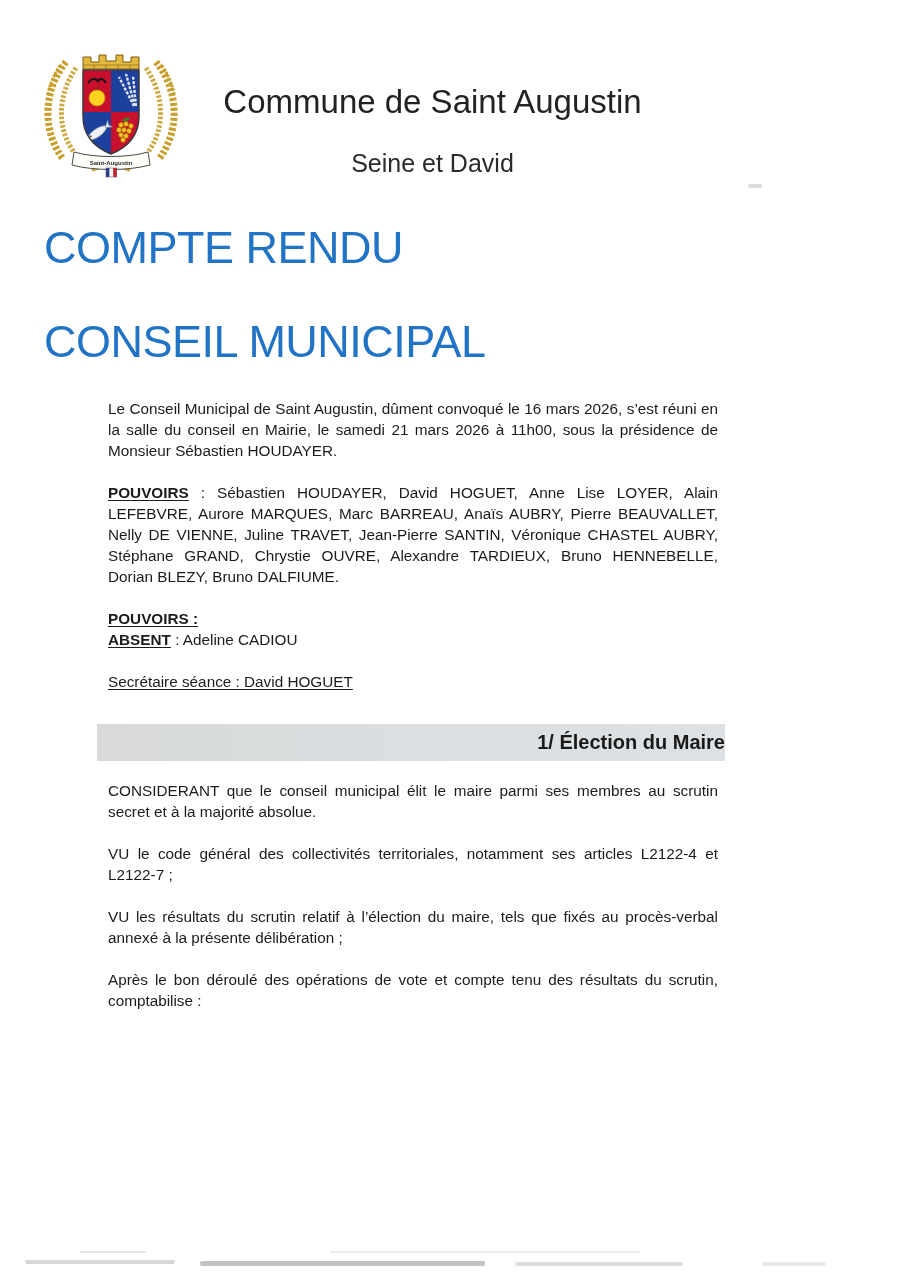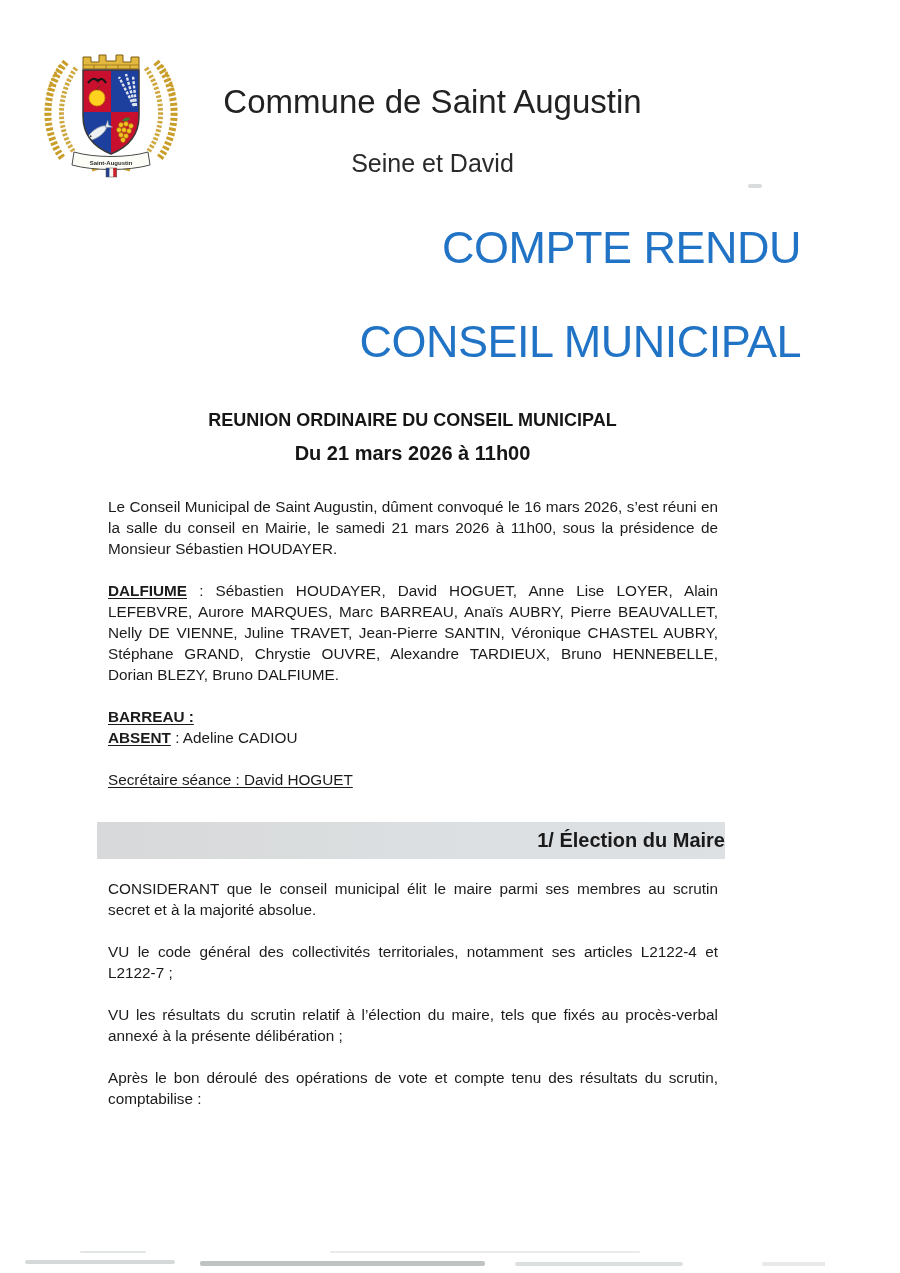--- a/index.html
+++ b/index.html
@@ -26,21 +26,21 @@
     font-size: 33px;
     line-height: 40px;
     color: #222222;
   }
   .departement-name {
     margin-top: 26px;
     font-size: 25px;
     line-height: 30px;
     color: #2a2a2a;
   }
-  .title-block { margin-right: 24px; text-align: right; }
+  .title-block { margin-right: 24px; text-align: left; margin-left: 44px; }
   .doc-title {
     font-size: 45px;
     line-height: 52px;
     letter-spacing: -0.5px;
     font-weight: 400;
   }
   .doc-title.line1 { margin-top: 44px; }
   .doc-title.line2 { margin-top: 42px; }
   .meeting-block { text-align: center; }
   .meeting-heading {
@@ -175,32 +175,28 @@
   <div class="commune-block">
     <div class="commune-name">Commune de Saint Augustin</div>
     <div class="departement-name">Seine et David</div>
   </div>
 
   <div class="title-block">
     <div class="doc-title line1" style="color:#2173c5">COMPTE RENDU</div>
     <div class="doc-title line2" style="color:#2173c5">CONSEIL MUNICIPAL</div>
   </div>
 
-  <div class="meeting-block">
-    <div class="meeting-heading">REUNION ORDINAIRE DU CONSEIL MUNICIPAL</div>
-    <div class="meeting-datetime">Du 21 mars 2026 à 11h00</div>
-  </div>
 
   <div class="body-content">
 
     <p>Le Conseil Municipal de Saint Augustin, dûment convoqué le 16 mars 2026, s’est réuni en la salle du conseil en Mairie, le samedi 21 mars 2026 à 11h00, sous la présidence de Monsieur Sébastien HOUDAYER.</p>
 
-    <p><span class="label-bold-underline">DALFIUME</span><span> : Sébastien HOUDAYER, David HOGUET, Anne Lise LOYER, Alain LEFEBVRE, Aurore MARQUES, Marc BARREAU, Anaïs AUBRY, Pierre BEAUVALLET, Nelly DE VIENNE, Juline TRAVET, Jean-Pierre SANTIN, Véronique CHASTEL AUBRY, Stéphane GRAND, Chrystie OUVRE, Alexandre TARDIEUX, Bruno HENNEBELLE, Dorian BLEZY, Bruno DALFIUME.</span></p>
-
-    <p><span class="label-bold-underline">BARREAU :</span><br>
+    <p><span class="label-bold-underline">POUVOIRS</span><span> : Sébastien HOUDAYER, David HOGUET, Anne Lise LOYER, Alain LEFEBVRE, Aurore MARQUES, Marc BARREAU, Anaïs AUBRY, Pierre BEAUVALLET, Nelly DE VIENNE, Juline TRAVET, Jean-Pierre SANTIN, Véronique CHASTEL AUBRY, Stéphane GRAND, Chrystie OUVRE, Alexandre TARDIEUX, Bruno HENNEBELLE, Dorian BLEZY, Bruno DALFIUME.</span></p>
+
+    <p><span class="label-bold-underline">POUVOIRS :</span><br>
       <span class="label-bold-underline">ABSENT</span><span> : Adeline CADIOU</span></p>
 
 
     <p class="tight"><span class="line-underline">Secrétaire séance : David HOGUET</span></p>
 
     <div class="section-heading-bar">1/ Élection du Maire</div>
 
     <p>CONSIDERANT que le conseil municipal élit le maire parmi ses membres au scrutin secret et à la majorité absolue.</p>
     <p>VU le code général des collectivités territoriales, notamment ses articles L2122-4 et L2122-7 ;</p>
     <p>VU les résultats du scrutin relatif à l’élection du maire, tels que fixés au procès-verbal annexé à la présente délibération ;</p>

